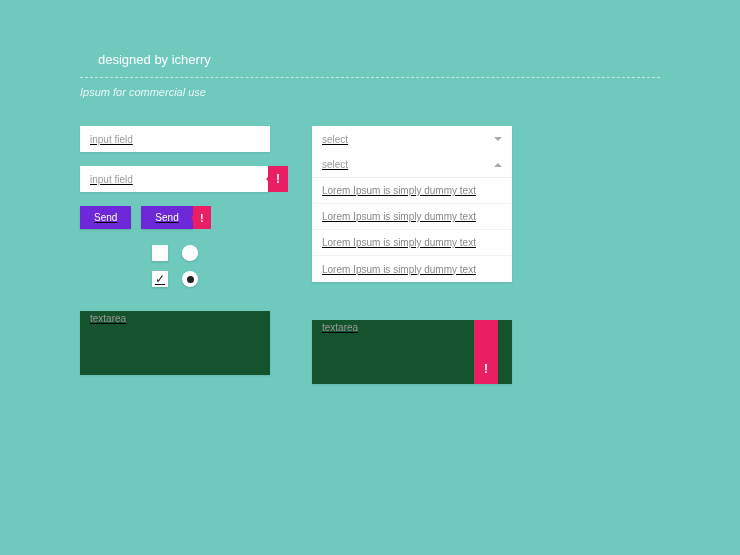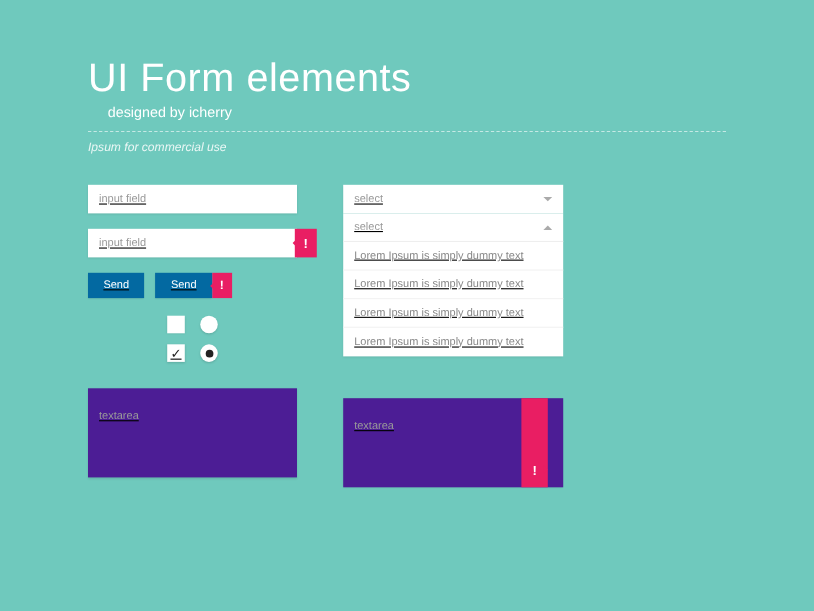--- a/index.html
+++ b/index.html
@@ -48,21 +48,21 @@
   content: '';
   position: absolute;
   left: -6px;
   top: 50%;
   transform: translateY(-50%);
   border: 4px solid transparent;
   border-right-color: #e91e63;
 }
 .btn-row { display: flex; gap: 10px; align-items: flex-start; }
 .btn {
-  background: #0369a1;
+  background: #6d28d9;
   color: #fff;
   font-size: 10px;
   padding: 6px 14px;
   position: relative;
   box-shadow: 0 1px 2px rgba(0,0,0,0.15);
 }
 .btn-err {
   position: absolute;
   right: -18px;
   top: 0;
@@ -83,23 +83,23 @@
   top: 50%;
   transform: translateY(-50%);
   border: 3px solid transparent;
   border-right-color: #e91e63;
 }
 .check-row { display: flex; gap: 14px; justify-content: center; align-items: center; margin-top: 2px; }
 .cbox { width: 16px; height: 16px; background: #fff; box-shadow: 0 1px 2px rgba(0,0,0,0.15); display: flex; align-items: center; justify-content: center; font-size: 12px; color: #222; }
 .radio { width: 16px; height: 16px; border-radius: 50%; background: #fff; box-shadow: 0 1px 2px rgba(0,0,0,0.15); display: flex; align-items: center; justify-content: center; }
 .radio .dot { width: 7px; height: 7px; border-radius: 50%; background: #222; }
 .textarea {
-  background: #4c1d95;
-  height: 81px;
-  padding: 20px 10px;
+  background: #14532d;
+  height: 64px;
+  padding: 2px 10px;
   font-size: 10px;
   color: #999;
   box-shadow: 0 1px 2px rgba(0,0,0,0.1);
   position: relative;
   margin-top: 10px;
 }
 .ta-err {
   position: absolute;
   right: 14px;
   top: 0;
@@ -138,21 +138,20 @@
 .caret-up { border-top-color: transparent; border-bottom-color: #aaa; margin-top: -3px; }
 .dropdown { background: #fff; box-shadow: 0 1px 2px rgba(0,0,0,0.1); margin-top: -14px; }
 .dd-head { height: 26px; display: flex; align-items: center; justify-content: space-between; padding: 0 10px; font-size: 10px; color: #999; border-bottom: 1px solid #eee; }
 .dd-item { height: 26px; display: flex; align-items: center; padding: 0 10px; font-size: 10px; color: #888; border-bottom: 1px solid #f2f2f2; }
 .dd-item:last-child { border-bottom: none; }
 </style>
 </head>
 <body>
 
 <div class="header">
-  <div class="title">UI Form elements</div>
   <div class="subtitle">designed by icherry</div>
 </div>
 <div class="divider"></div>
 <div class="note">Ipsum for commercial use</div>
 
 <div class="grid">
   <div class="col">
     <div class="input">
       <span>input field</span>
     </div>

